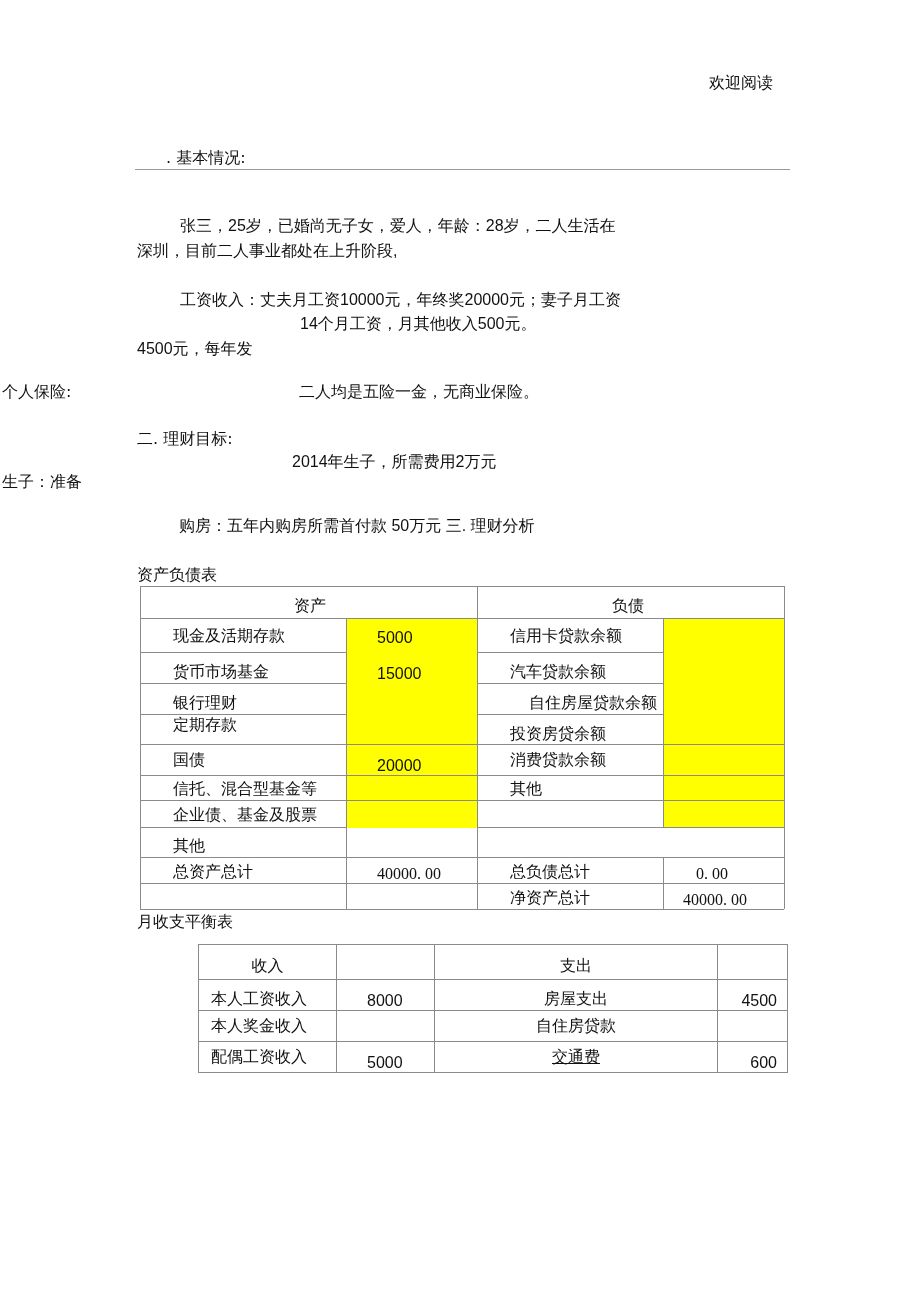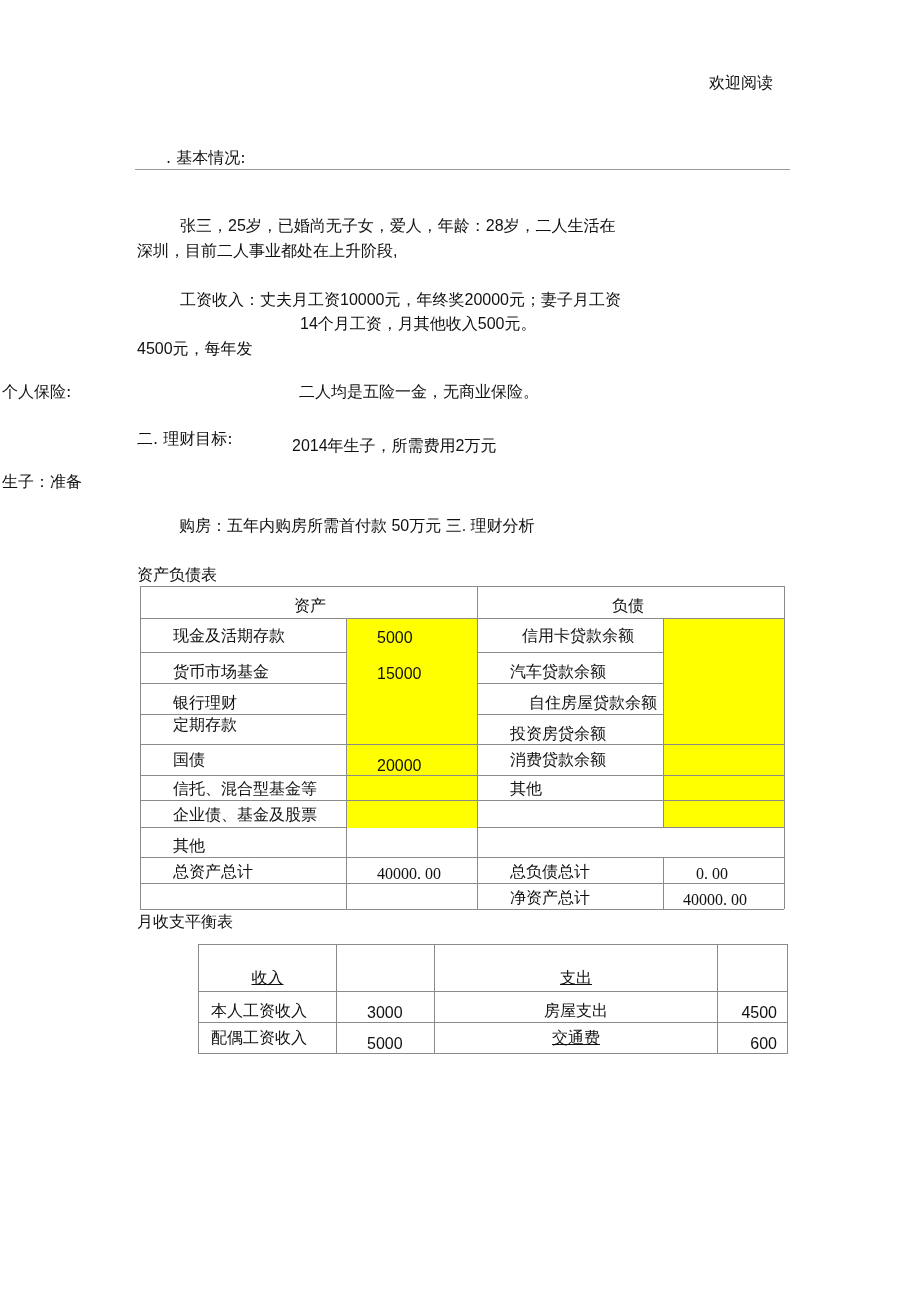--- a/index.html
+++ b/index.html
@@ -36,21 +36,21 @@
 <div class="t num" style="left:137px; top:241px;">深圳，目前二人事业都处在上升阶段,</div>
 
 <div class="t num" style="left:180px; top:290px;">工资收入：丈夫月工资10000元，年终奖20000元；妻子月工资</div>
 <div class="t num" style="left:300px; top:314px;">14个月工资，月其他收入500元。</div>
 <div class="t num" style="left:137px; top:339px;">4500元，每年发</div>
 
 <div class="t" style="left:2px; top:382px;">个人保险:</div>
 <div class="t" style="left:299px; top:382px;">二人均是五险一金，无商业保险。</div>
 
 <div class="t" style="left:137px; top:429px;">二. 理财目标:</div>
-<div class="t num" style="left:292px; top:436px;">2014年生子，所需费用2万元</div>
+<div class="t num" style="left:292px; top:452px;">2014年生子，所需费用2万元</div>
 <div class="t" style="left:2px; top:472px;">生子：准备</div>
 <div class="t num" style="left:179px; top:516px;">购房：五年内购房所需首付款  50万元  三. 理财分析</div>
 
 <div class="t" style="left:137px; top:565px;">资产负债表</div>
 
 <div id="bs">
 
   <div class="cell yel" style="left:206px; top:32px; width:131px; height:210px;"></div>
   <div class="cell yel" style="left:523px; top:32px; width:121px; height:209px;"></div>
 
@@ -97,50 +97,56 @@
   <div class="ct num" style="left:237px; top:131px;"></div>
   <div class="ct" style="left:33px; top:164px;">国债</div>
   <div class="ct num" style="left:237px; top:170px;">20000</div>
   <div class="ct" style="left:33px; top:193px;">信托、混合型基金等</div>
   <div class="ct num" style="left:237px; top:193px;"></div>
   <div class="ct" style="left:33px; top:219px;">企业债、基金及股票</div>
   <div class="ct num" style="left:237px; top:219px;"></div>
   <div class="ct" style="left:33px; top:250px;">其他</div>
   <div class="ct num" style="left:237px; top:250px;"></div>
 
-  <div class="ct" style="left:382px; top:40px;">信用卡贷款余额</div>
+  <div class="ct" style="left:370px; top:40px;">信用卡贷款余额</div>
   <div class="ct" style="left:370px; top:76px;">汽车贷款余额</div>
   <div class="ct" style="left:389px; top:107px;">自住房屋贷款余额</div>
   <div class="ct" style="left:370px; top:138px;">投资房贷余额</div>
   <div class="ct" style="left:370px; top:164px;">消费贷款余额</div>
   <div class="ct" style="left:370px; top:193px;">其他</div>
 
   <div class="ct" style="left:33px; top:276px;">总资产总计</div>
   <div class="ct mono" style="left:237px; top:278px;">40000. 00</div>
   <div class="ct" style="left:370px; top:276px;">总负债总计</div>
   <div class="ct mono" style="left:556px; top:278px;">0. 00</div>
   <div class="ct" style="left:370px; top:302px;">净资产总计</div>
   <div class="ct mono" style="left:543px; top:304px;">40000. 00</div>
 </div>
 
 <div class="t" style="left:137px; top:912px;">月收支平衡表</div>
 
 <table id="mt">
   <tbody>
-      <tr style="height:47px;text-decoration:underline;">
+      <tr style="height:35px;">
     <td style="width:137px; text-align:center; padding-bottom:2px;">收入</td>
     <td style="width:97px;"></td>
     <td style="width:282px; text-align:center; padding-bottom:2px;">支出</td>
     <td style="width:69px;"></td>
   </tr>
   <tr>
     <td style="padding-left:12px;">本人工资收入</td>
-    <td class="num" style="padding-left:30px;">3000</td>
+    <td class="num" style="padding-left:30px;">8000</td>
     <td style="text-align:center;">房屋支出</td>
     <td class="num" style="text-align:right; padding-right:10px;">4500</td>
+  </tr>
+  <tr>
+    <td style="padding-left:12px; vertical-align:middle;">本人奖金收入</td>
+    <td class="num" style="padding-left:30px;"></td>
+    <td style="text-align:center; vertical-align:middle;">自住房贷款</td>
+    <td class="num" style="text-align:right; padding-right:10px;"></td>
   </tr>
   <tr>
     <td style="padding-left:12px; vertical-align:middle;">配偶工资收入</td>
     <td class="num" style="padding-left:30px;">5000</td>
     <td style="text-align:center; vertical-align:middle;text-decoration:underline;">交通费</td>
     <td class="num" style="text-align:right; padding-right:10px;">600</td>
   </tr>
 </tbody>
   </table>
 

